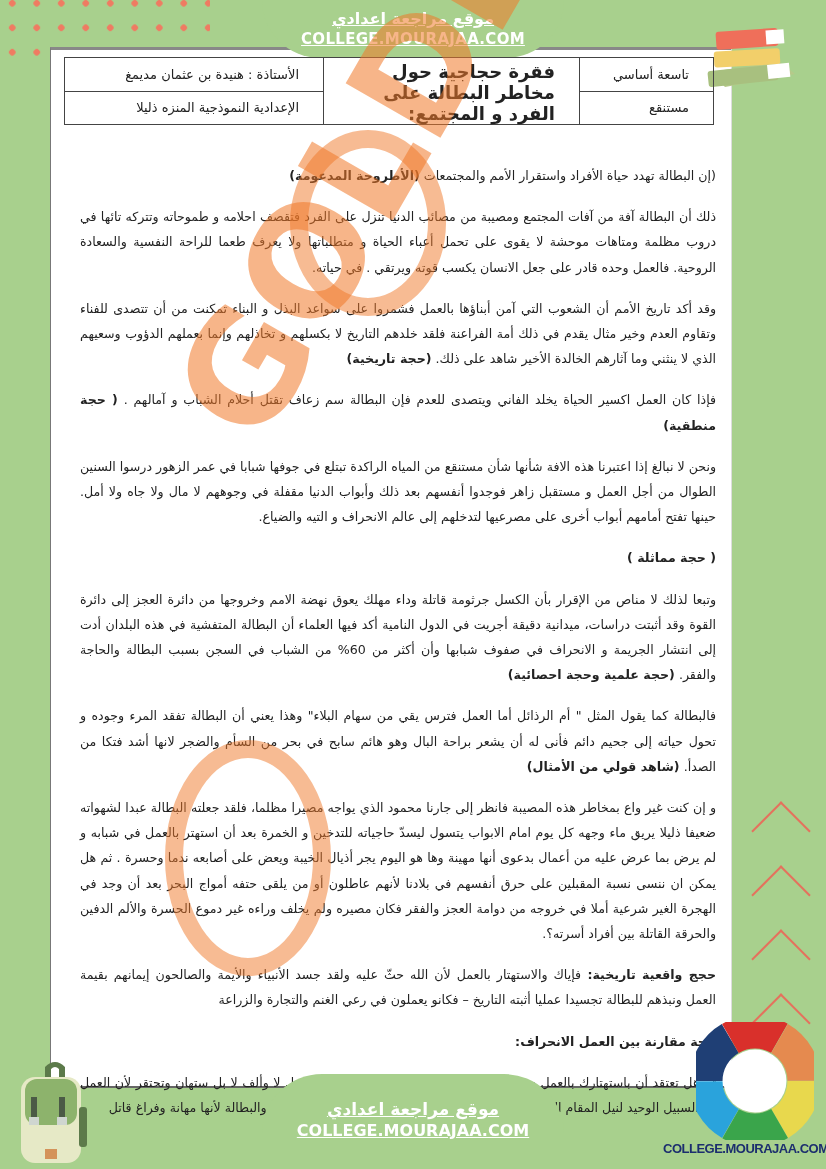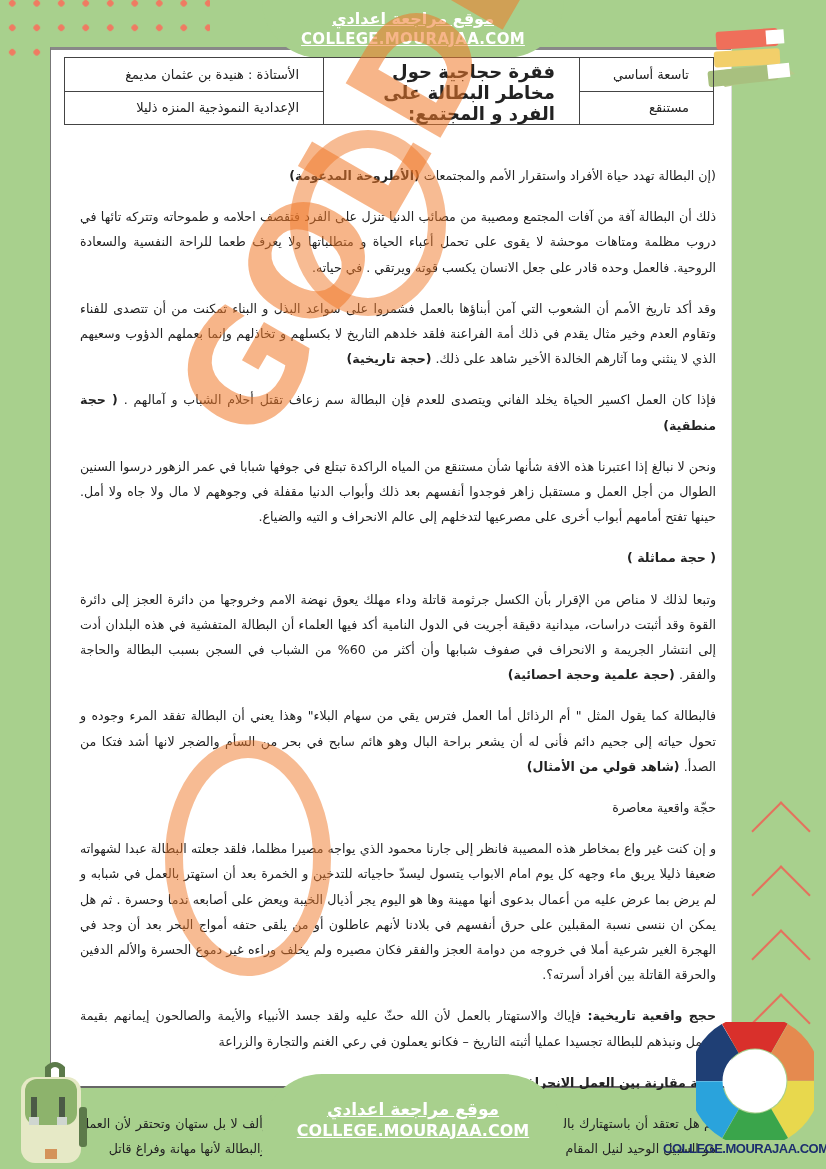--- a/index.html
+++ b/index.html
@@ -66,21 +66,20 @@
 
 <div class="content">
   <p><span>(إن البطالة تهدد حياة الأفراد واستقرار الأمم والمجتمعات </span><b>(الأطروحة المدعومة)</b></p>
   <p><span>ذلك أن البطالة آفة من آفات المجتمع ومصيبة من مصائب الدنيا تنزل على الفرد فتقصف احلامه و طموحاته وتتركه تائها في دروب مظلمة ومتاهات موحشة لا يقوى على تحمل أعباء الحياة و متطلباتها ولا يعرف طعما للراحة النفسية والسعادة الروحية. فالعمل وحده قادر على جعل الانسان يكسب قوته ويرتقي . في حياته.</span></p>
   <p><span>وقد أكد تاريخ الأمم أن الشعوب التي آمن أبناؤها بالعمل فشمروا على سواعد البذل و البناء تمكنت من أن تتصدى للفناء وتقاوم العدم وخير مثال يقدم في ذلك أمة الفراعنة فلقد خلدهم التاريخ لا بكسلهم و تخاذلهم وإنما بعملهم الدؤوب وسعيهم الذي لا ينثني وما آثارهم الخالدة الأخير شاهد على ذلك. </span><b>(حجة تاريخية)</b></p>
   <p><span>فإذا كان العمل اكسير الحياة يخلد الفاني ويتصدى للعدم فإن البطالة سم زعاف تقتل أحلام الشباب و آمالهم .</span> <b>( حجة منطقية)</b></p>
   <p><span>ونحن لا نبالغ إذا اعتبرنا هذه الافة شأنها شأن مستنقع من المياه الراكدة تبتلع في جوفها شبابا في عمر الزهور درسوا السنين الطوال من أجل العمل و مستقبل زاهر فوجدوا أنفسهم بعد ذلك وأبواب الدنيا مقفلة في وجوههم لا مال ولا جاه ولا أمل. حينها تفتح أمامهم أبواب أخرى على مصرعيها لتدخلهم إلى عالم الانحراف و التيه والضياع.</span></p>
   <p><b>( حجة مماثلة )</b></p>
   <p><span>وتبعا لذلك لا مناص من الإقرار بأن الكسل جرثومة قاتلة وداء مهلك يعوق نهضة الامم وخروجها من دائرة العجز إلى دائرة القوة وقد أثبتت دراسات، ميدانية دقيقة أجريت في الدول النامية أكد فيها العلماء أن البطالة المتفشية في هذه البلدان أدت إلى انتشار الجريمة و الانحراف في صفوف شبابها وأن أكثر من 60% من الشباب في السجن بسبب البطالة والحاجة والفقر. </span><b>(حجة علمية وحجة احصائية)</b></p>
   <p><span>فالبطالة كما يقول المثل " أم الرذائل أما العمل فترس يقي من سهام البلاء" وهذا يعني أن البطالة تفقد المرء وجوده و تحول حياته إلى جحيم دائم فأنى له أن يشعر براحة البال وهو هائم سابح في بحر من السأم والضجر لانها أشد فتكا من الصدأ. </span><b>(شاهد قولي من الأمثال)</b></p>
-  <p><span>حجّة واقعية معاصرة</span></p>
   <p><span>و إن كنت غير واع بمخاطر هذه المصيبة فانظر إلى جارنا محمود الذي يواجه مصيرا مظلما، فلقد جعلته البطالة عبدا لشهواته ضعيفا ذليلا يريق ماء وجهه كل يوم امام الابواب يتسول ليسدّ حاجياته للتدخين و الخمرة بعد أن استهتر بالعمل في شبابه و لم يرض بما عرض عليه من أعمال بدعوى أنها مهينة وها هو اليوم يجر أذيال الخيبة ويعض على أصابعه ندما وحسرة . ثم هل يمكن ان ننسى نسبة المقبلين على حرق أنفسهم في بلادنا لأنهم عاطلون أو من يلقى حتفه أمواج البحر بعد أن وجد في الهجرة الغير شرعية أملا في خروجه من دوامة العجز والفقر فكان مصيره ولم يخلف وراءه غير دموع الحسرة والألم الدفين والحرقة القاتلة بين أفراد أسرته؟.</span></p>
   <p><b>حجج واقعية تاريخية: </b><span>فإياك والاستهتار بالعمل لأن الله حثّ عليه ولقد جسد الأنبياء والأيمة والصالحون إيمانهم بقيمة العمل ونبذهم للبطالة تجسيدا عمليا أثبته التاريخ – فكانو يعملون في رعي الغنم والتجارة والزراعة</span></p>
   <p><b>حجة مقارنة بين العمل الانحراف:</b></p>
   <p><span>ثم هل تعتقد أن باستهتارك بالعمل ستكبر في عيون الاخرين وتنال الاحترام والتبجيل لا وألف لا بل ستهان وتحتقر لأن العمل هو السبيل الوحيد لنيل المقام الرفيع فالعمل العمل لأنه سر الحياة وكنزها العظيم واياك والبطالة لأنها مهانة وفراغ قاتل</span></p>
 </div>
 
 <div class="wm-circle" style="left:290px;top:130px;width:120px;height:150px;"></div>
 <div class="wm-circle" style="left:165px;top:740px;width:130px;height:200px;"></div>
 <div class="watermark">GOLDEN BAC</div>
 

